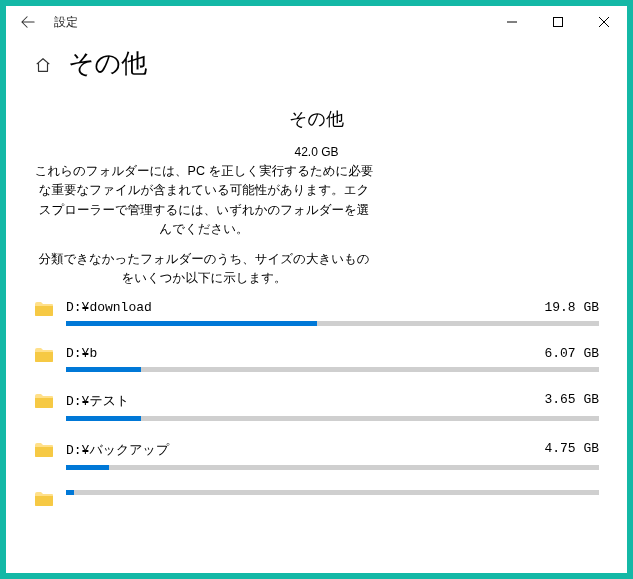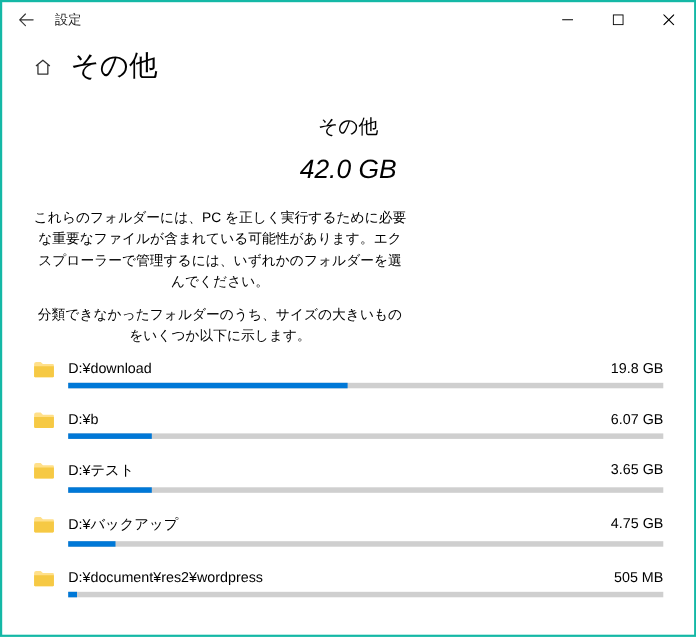--- a/index.html
+++ b/index.html
@@ -1,34 +1,34 @@
 <!DOCTYPE html>
 <html><head>
 <meta charset="utf-8">
 <style>
   * { box-sizing: border-box; margin: 0; padding: 0; }
   html, body { width: 633px; height: 579px; font-family: "Yu Gothic UI", "Segoe UI", Meiryo, sans-serif; background: #fff; color: #000; }
-  .window { width: 633px; height: 579px; border: 2px solid #14b8a6; display: flex; flex-direction: column; overflow: hidden; }
+  .window { width: 633px; height: 579px; border: 6px solid #14b8a6; display: flex; flex-direction: column; overflow: hidden; }
   .titlebar { height: 32px; display: flex; align-items: center; font-size: 12px; }
   .titlebar .back { width: 44px; height: 32px; display: flex; align-items: center; justify-content: center; }
   .titlebar .title { flex: 0 0 auto; padding-left: 4px; color: #222; }
   .titlebar .spacer { flex: 1; }
   .titlebar .winbtn { width: 46px; height: 32px; display: flex; align-items: center; justify-content: center; }
   .titlebar svg { display: block; }
   .content { padding: 8px 28px 0 28px; flex: 1; overflow: hidden; text-align: center; }
   .header-row { display: flex; align-items: center; gap: 14px; margin-bottom: 26px; }
   .home-icon { width: 20px; height: 20px; display: flex; align-items: flex-end; }
   .page-title { font-size: 26px; font-weight: 400; }
   .section-title { font-size: 18px; font-weight: 400; margin-bottom: 14px; }
-  .total-size { font-size: 24px; font-weight: 400; margin-bottom: 20px; font-style: italic; }
+  .total-size { font-size: 12px; font-weight: 400; margin-bottom: 3px; }
   .desc { font-size: 12.5px; line-height: 1.55; margin-bottom: 10px; max-width: 340px; }
   .folders { margin-top: 12px; }
   .folder-item { display: flex; align-items: flex-start; gap: 12px; margin-bottom: 20px; cursor: pointer; }
   .folder-icon { width: 20px; height: 18px; flex: 0 0 auto; margin-top: 1px; }
-  .folder-body { flex: 1; }
+  .folder-body { flex: 1; font-family: Liberation Mono, monospace; }
   .folder-row1 { display: flex; justify-content: space-between; font-size: 13px; margin-bottom: 6px; }
   .folder-path { color: #000; }
   .folder-size { color: #000; }
   .bar { height: 5px; background: #cfcfcf; position: relative; width: 100%; }
   .bar .fill { position: absolute; left: 0; top: 0; bottom: 0; background: #0078d7; }
 </style>
 </head>
 <body>
 
 <div class="window">
@@ -134,24 +134,20 @@
               <div class="fill" style="width:8%"></div>
             </div>
           </div>
         </div>
         <div class="folder-item">
           <div class="folder-icon"><svg width="20" height="16" viewBox="0 0 20 16">
   <path d="M1 3 Q1 1 3 1 H7 L9 3 H18 Q19 3 19 4 V14 Q19 15 18 15 H2 Q1 15 1 14 Z" fill="#ffe08a"></path>
   <path d="M1 5 H19 V14 Q19 15 18 15 H2 Q1 15 1 14 Z" fill="#f6c944"></path>
 </svg></div>
           <div class="folder-body">
-            <div class="folder-row1">
-              <span class="folder-path">D:¥document¥res2¥wordpress</span>
-              <span class="folder-size">505 MB</span>
-            </div>
             <div class="bar">
               <div class="fill" style="width:1.5%"></div>
             </div>
           </div>
         </div>
       </div>
 
   </div>
 </div>
 

